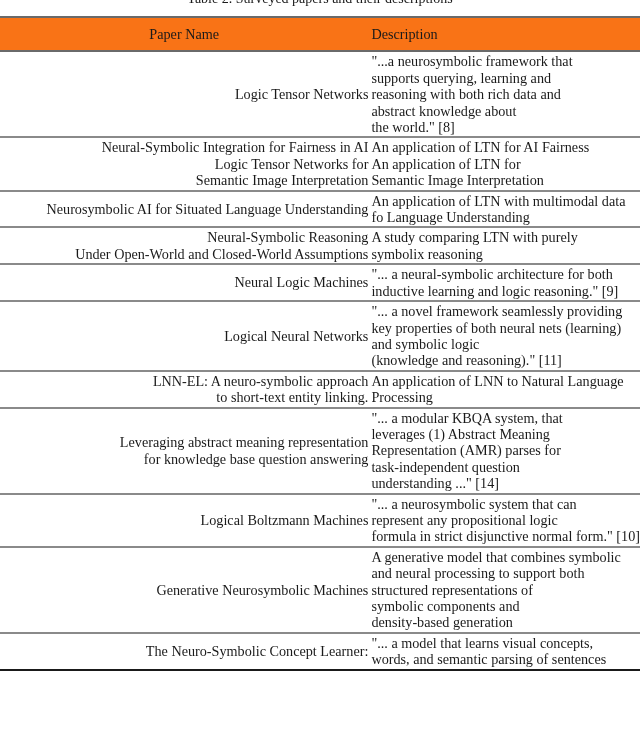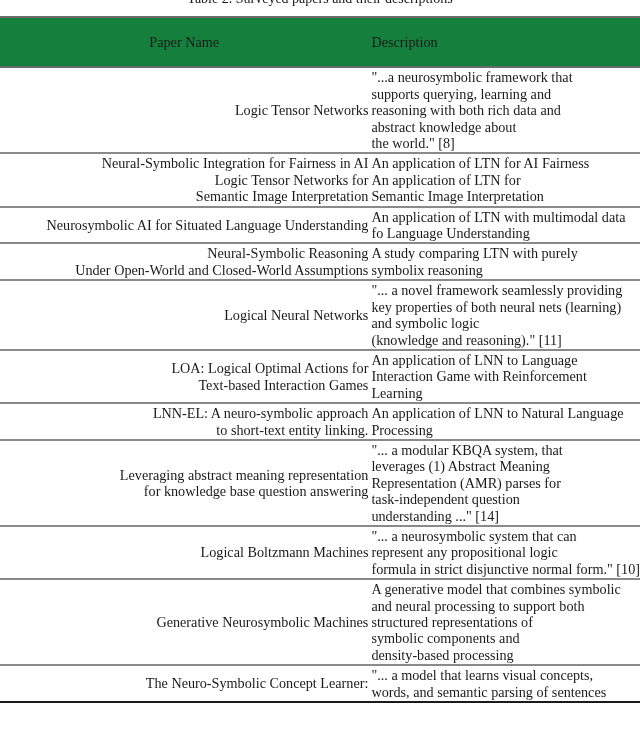--- a/index.html
+++ b/index.html
@@ -15,21 +15,21 @@
     }
     table {
       position: absolute; top: 16px; left: 0; width: 640px;
       border-collapse: collapse;
       font-family: "Liberation Serif", serif;
       font-size: 14.2px; line-height: 16.4px;
       border-top: 2px solid #6a6a6a;
       border-bottom: 2px solid #1a1a1a;
     }
     thead th {
-      background: #15803d; font-weight: normal; height: 16px; padding: 16px;
+      background: #f97316; font-weight: normal; height: 16px; padding: 8px;
       border-bottom: 2px solid #6a6a6a; vertical-align: middle;
     }
     th.col-name { width: 354px; text-align: center; }
     th.col-desc { text-align: left; padding-left: 3px; }
     tbody td { padding: 1px 0 1px 0; vertical-align: middle; }
     tbody tr { border-bottom: 2px solid #8a8a8a; }
     tbody tr:last-child { border-bottom: none; }
     td.name { text-align: right; width: 354px; }
     td.desc { text-align: left; padding-left: 3px; }
     .line { display: block; white-space: nowrap; }
@@ -85,38 +85,36 @@
           <span class="line">Neural-Symbolic Reasoning</span>
           <span class="line">Under Open-World and Closed-World Assumptions</span>
         </td>
         <td class="desc">
           <span class="line">A study comparing LTN with purely</span>
           <span class="line">symbolix reasoning</span>
         </td>
       </tr>
       <tr>
         <td class="name">
+          <span class="line">Neural Logic Machines</span>
+        </td>
+        <td class="desc">
+          <span class="line">"... a neural-symbolic architecture for both</span>
+          <span class="line">inductive learning and logic reasoning." [9]</span>
+        </td>
+      </tr>
+      <tr>
+        <td class="name">
           <span class="line">Logical Neural Networks</span>
         </td>
         <td class="desc">
           <span class="line">"... a novel framework seamlessly providing</span>
           <span class="line">key properties of both neural nets (learning)</span>
           <span class="line">and symbolic logic</span>
           <span class="line">(knowledge and reasoning)." [11]</span>
-        </td>
-      </tr>
-      <tr>
-        <td class="name">
-          <span class="line">LOA: Logical Optimal Actions for</span>
-          <span class="line">Text-based Interaction Games</span>
-        </td>
-        <td class="desc">
-          <span class="line">An application of LNN to Language</span>
-          <span class="line">Interaction Game with Reinforcement</span>
-          <span class="line">Learning</span>
         </td>
       </tr>
       <tr>
         <td class="name">
           <span class="line">LNN-EL: A neuro-symbolic approach</span>
           <span class="line">to short-text entity linking.</span>
         </td>
         <td class="desc">
           <span class="line">An application of LNN to Natural Language</span>
           <span class="line">Processing</span>
@@ -147,21 +145,21 @@
       </tr>
       <tr>
         <td class="name">
           <span class="line">Generative Neurosymbolic Machines</span>
         </td>
         <td class="desc">
           <span class="line">A generative model that combines symbolic</span>
           <span class="line">and neural processing to support both</span>
           <span class="line">structured representations of</span>
           <span class="line">symbolic components and</span>
-          <span class="line">density-based processing</span>
+          <span class="line">density-based generation</span>
         </td>
       </tr>
       <tr>
         <td class="name">
           <span class="line">The Neuro-Symbolic Concept Learner:</span>
         </td>
         <td class="desc">
           <span class="line">"... a model that learns visual concepts,</span>
           <span class="line">words, and semantic parsing of sentences</span>
         </td>

